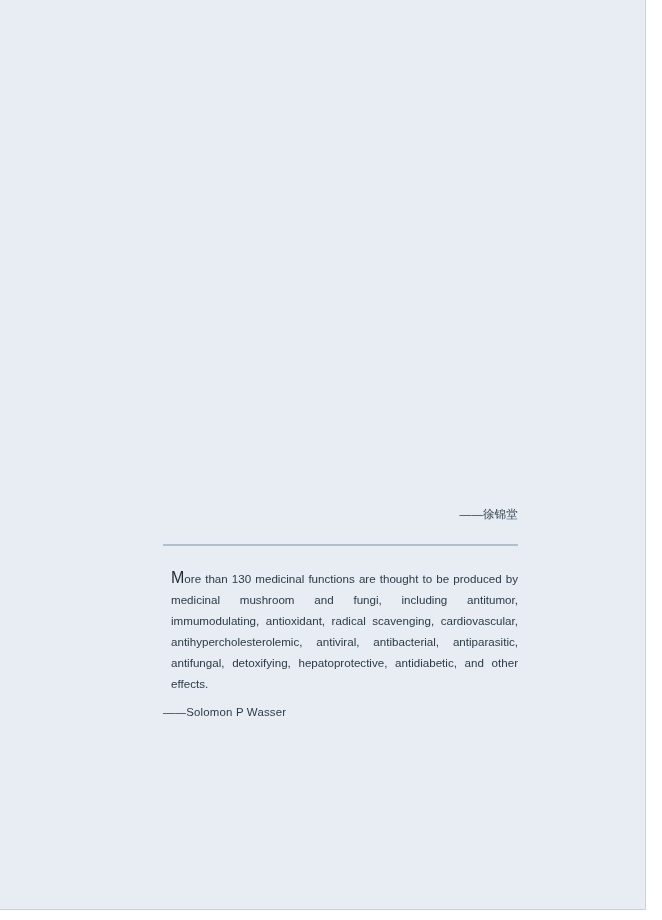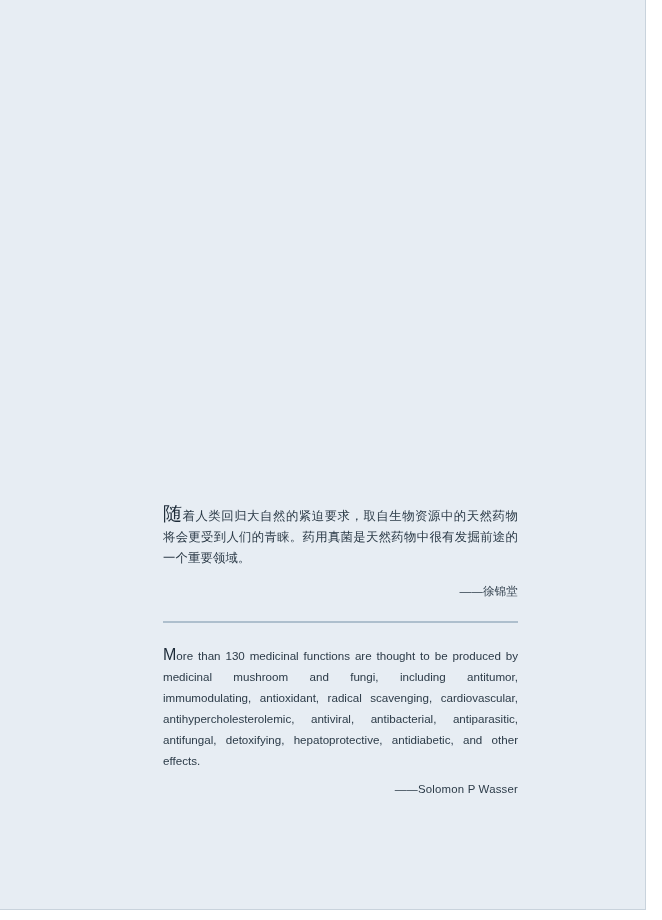--- a/index.html
+++ b/index.html
@@ -69,42 +69,41 @@
     height: 2px;
     background: #aebfcd;
     width: 100%;
   }
   .quote-en {
     color: #2b3a47;
     font-size: 11.6px;
     line-height: 21px;
     text-align: justify;
     word-spacing: 0.6px;
+    margin-left: 8px;
   }
   .quote-en .dropcap {
     font-size: 16px;
     line-height: 16px;
     color: #1d2b38;
   }
   .attrib-en {
-    text-align: right;
     color: #2b3a47;
     font-size: 11.4px;
     margin-top: 6px;
     letter-spacing: 0.2px;
   }
 </style>
 </head>
 <body>
 
 <div class="page">
 
   <div class="content">
 
-    <p class="quote-cn"><span class="dropcap">随</span><span>着人类回归大自然的紧迫要求，取自生物资源中的天然药物将会更受到人们的青睐。药用真菌是天然药物中很有发掘前途的一个重要领域。</span></p>
 
     <div class="attrib">——徐锦堂</div>
 
     <div class="divider"></div>
 
     <p class="quote-en"><span class="dropcap">M</span><span>ore than 130 medicinal functions are thought to be produced by medicinal mushroom and fungi, including antitumor, immumodulating, antioxidant, radical scavenging, cardiovascular, antihypercholesterolemic, antiviral, antibacterial, antiparasitic, antifungal, detoxifying, hepatoprotective, antidiabetic, and other effects.</span></p>
 
     <div class="attrib-en">——Solomon P Wasser</div>
 
   </div>

